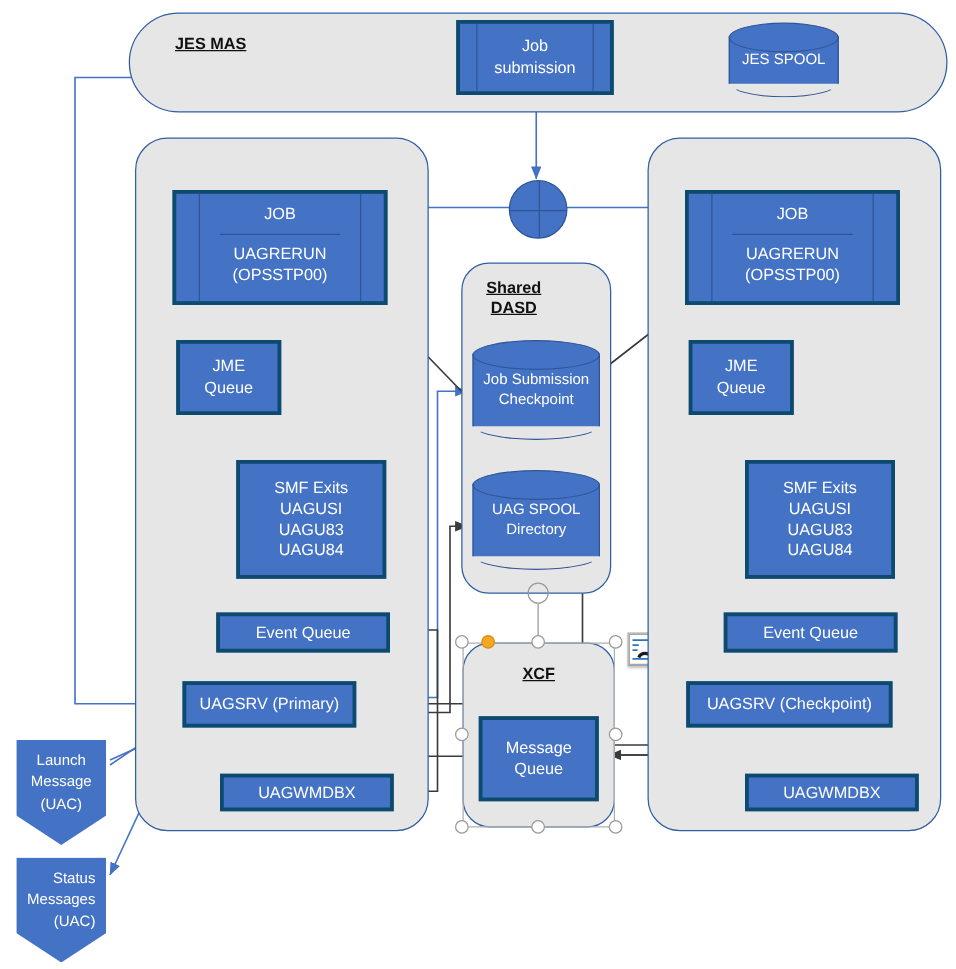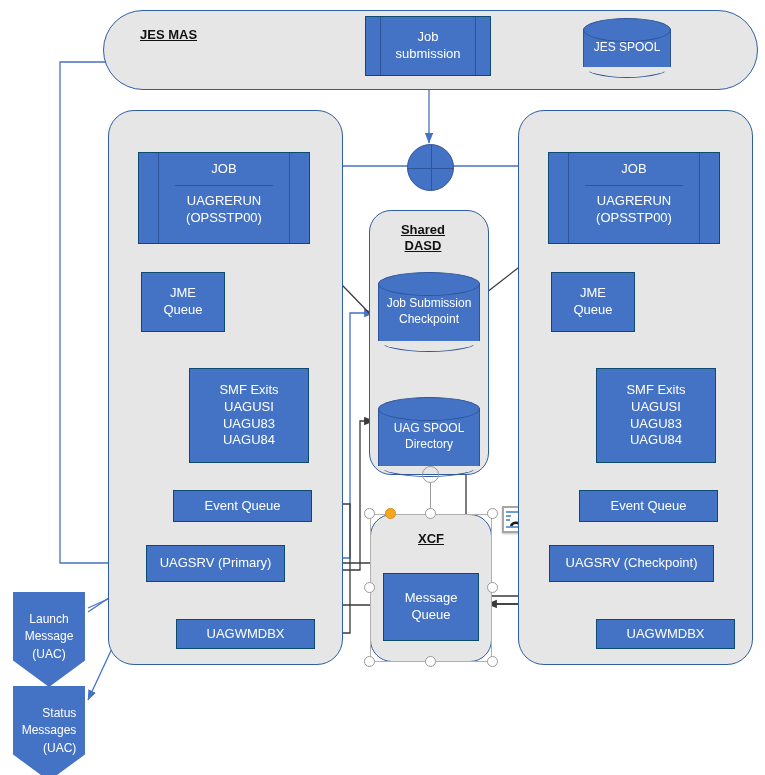--- a/index.html
+++ b/index.html
@@ -22,21 +22,21 @@
     color:#111111;
     white-space:pre-line;
     text-align:center;
     line-height:1.25;
     text-decoration:underline;
   }
 
   
   .pbox{
     background:#4472c4;
-    border:1px solid #0c4a6e;
+    border:3px solid #0c4a6e;
     color:#ffffff;
     display:flex;
     align-items:center;
     justify-content:center;
     text-align:center;
     font-size:13px;
     line-height:1.3;
     white-space:pre-line;
   }
   
@@ -91,21 +91,21 @@
   .banner{
     position:absolute;
     background:#4472c4;
     color:#ffffff;
     font-size:12px;
     text-align:center;
     line-height:1.45;
     white-space:pre-line;
     clip-path:polygon(0 0,100% 0,100% 72%,50% 100%,0 72%);
     display:flex;align-items:flex-start;justify-content:center;
-    padding-top:19px;
+    padding-top:8px;
   }
 
   
   .junction{
     position:absolute;border-radius:50%;
     background:#4472c4;border:1.2px solid #2f5597;
   }
   .junction .vl{position:absolute;left:50%;top:0;bottom:0;border-left:1.2px solid #2f5597;}
   .junction .hl{position:absolute;top:50%;left:0;right:0;border-top:1.2px solid #2f5597;}
 
@@ -267,32 +267,32 @@
 
   <div class="abs pbox" style="left:146px;top:545px;width:139px;height:37px;">
     <span>UAGSRV (Primary)</span>
   </div>
 
   <div class="abs pbox bars-narrow" style="left:176px;top:619px;width:139px;height:30px;">
     <span>UAGWMDBX</span>
   </div>
 
   <div class="abs zone" style="left:369px;top:210px;width:120px;height:265px;border-radius:22px;"></div>
-  <div class="zone-label" style="left:373px;top:222px;width:100px;">Shared
+  <div class="zone-label" style="left:361px;top:222px;width:100px;">Shared
 DASD</div>
 
   <div class="cyl" style="left:378px;top:272px;width:102px;height:80px;">
     <div class="body"></div>
     <div class="bottom-arc"></div>
     <div class="top"></div>
     <div class="cyl-label">Job Submission
 Checkpoint</div>
   </div>
 
-  <div class="cyl" style="left:378px;top:397px;width:102px;height:80px;">
+  <div class="cyl" style="left:378px;top:376px;width:102px;height:80px;">
     <div class="body"></div>
     <div class="bottom-arc"></div>
     <div class="top"></div>
     <div class="cyl-label">UAG SPOOL
 Directory</div>
   </div>
 
   <div class="abs zone" style="left:370px;top:514px;width:122px;height:148px;border-radius:22px;"></div>
   <div class="zone-label" style="left:385px;top:531px;width:92px;">XCF</div>
 

